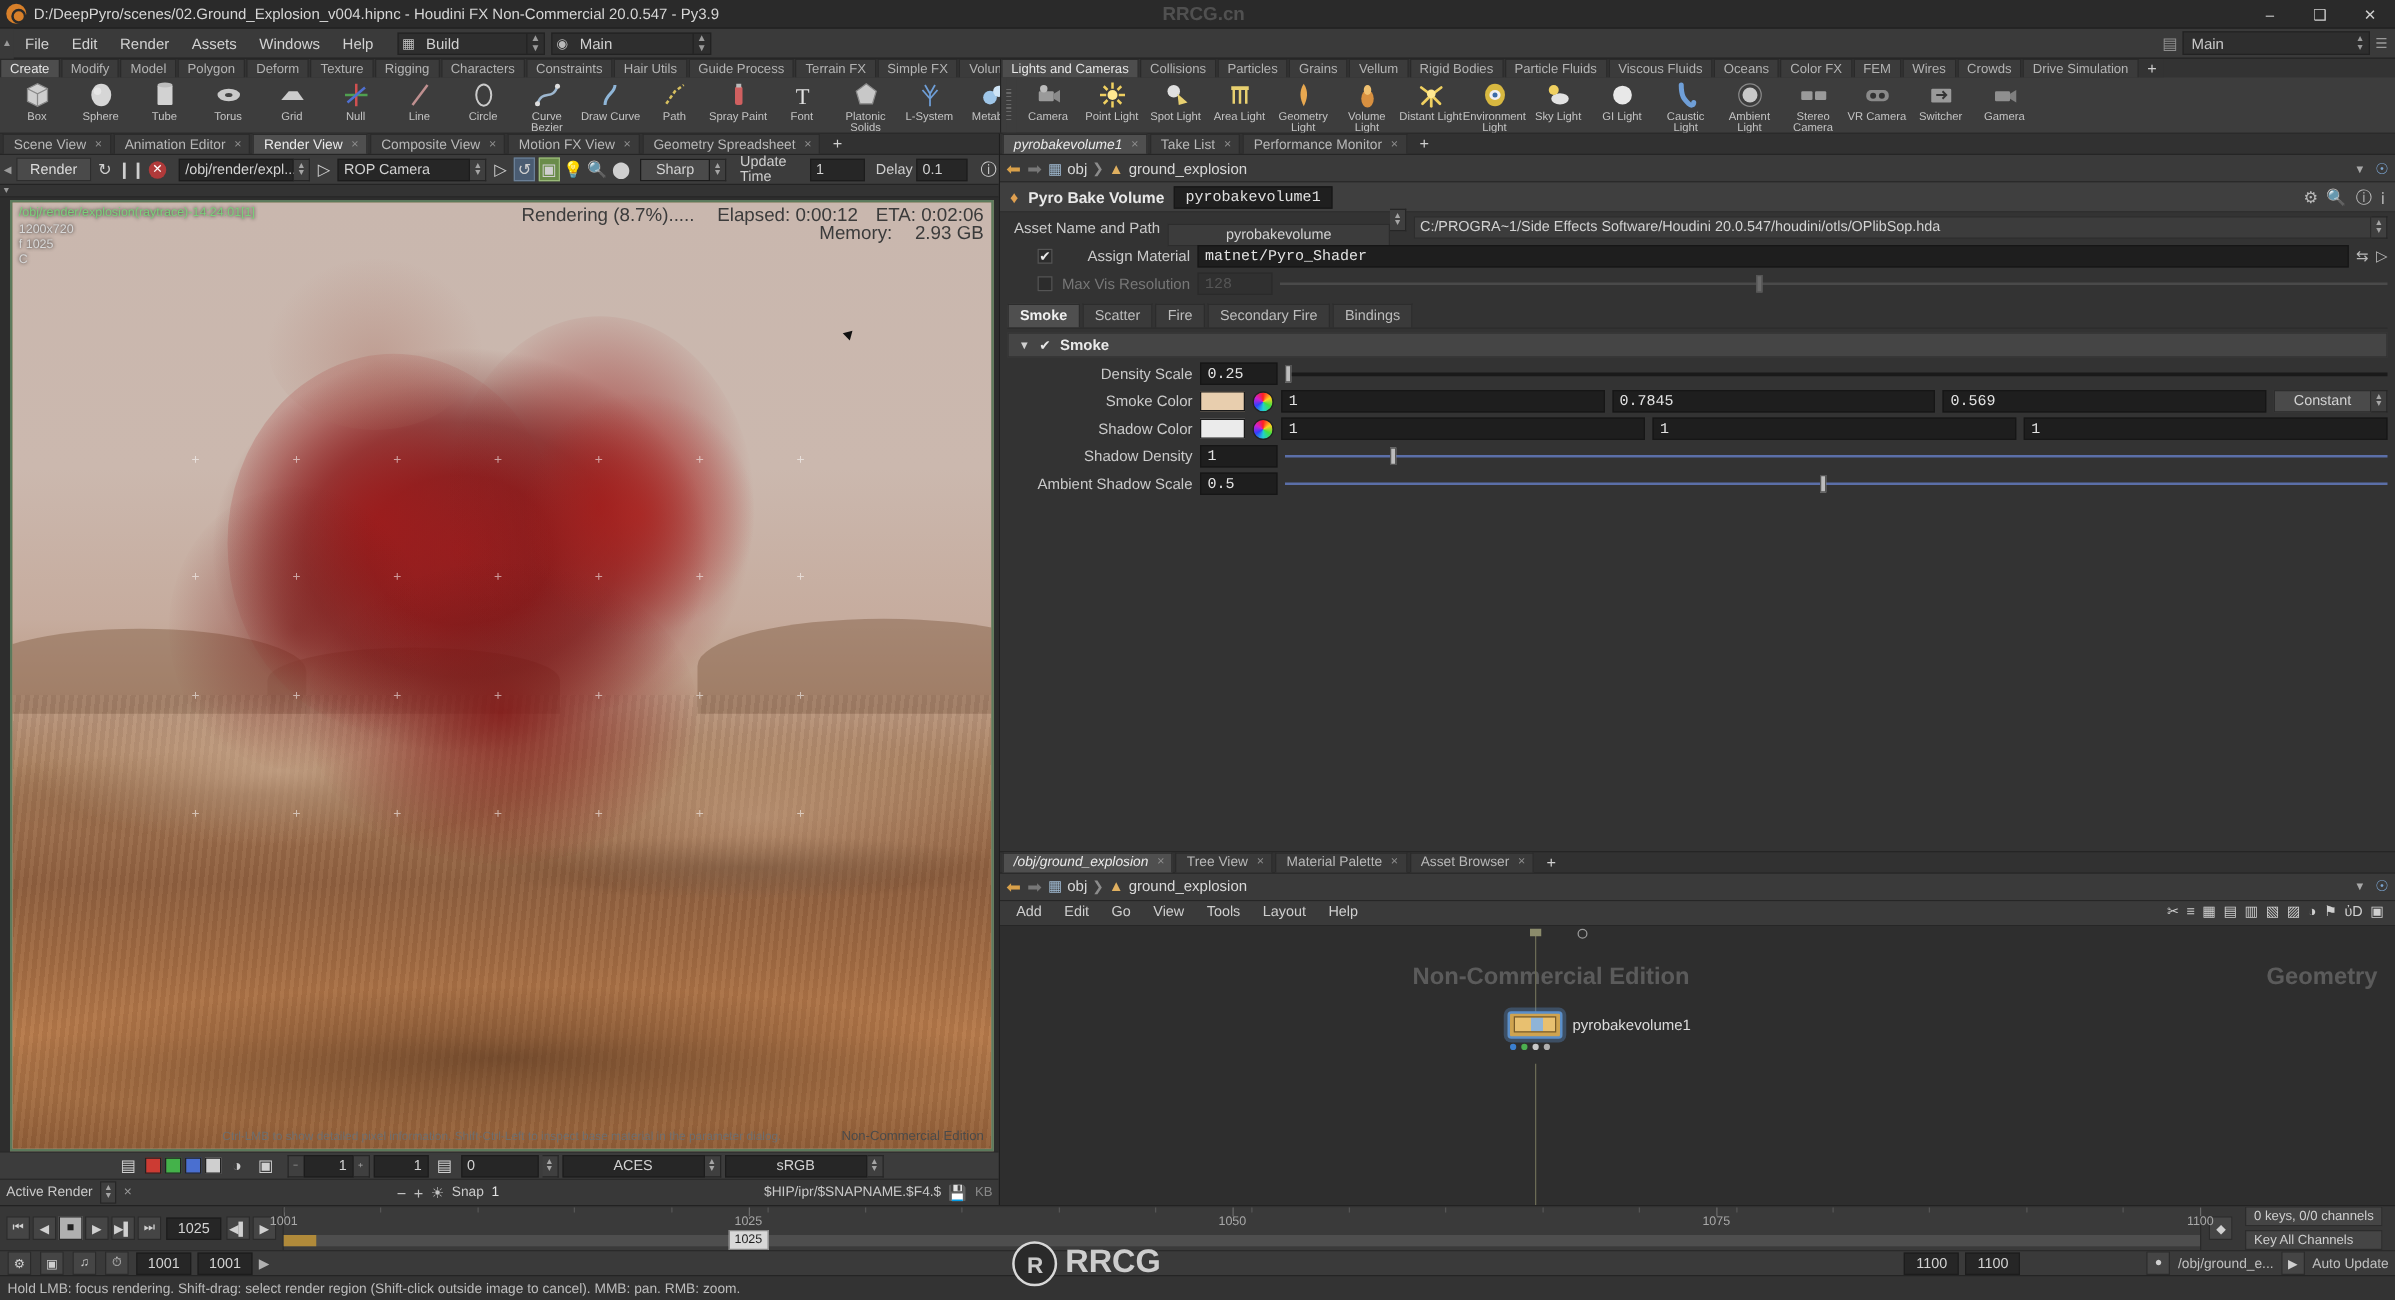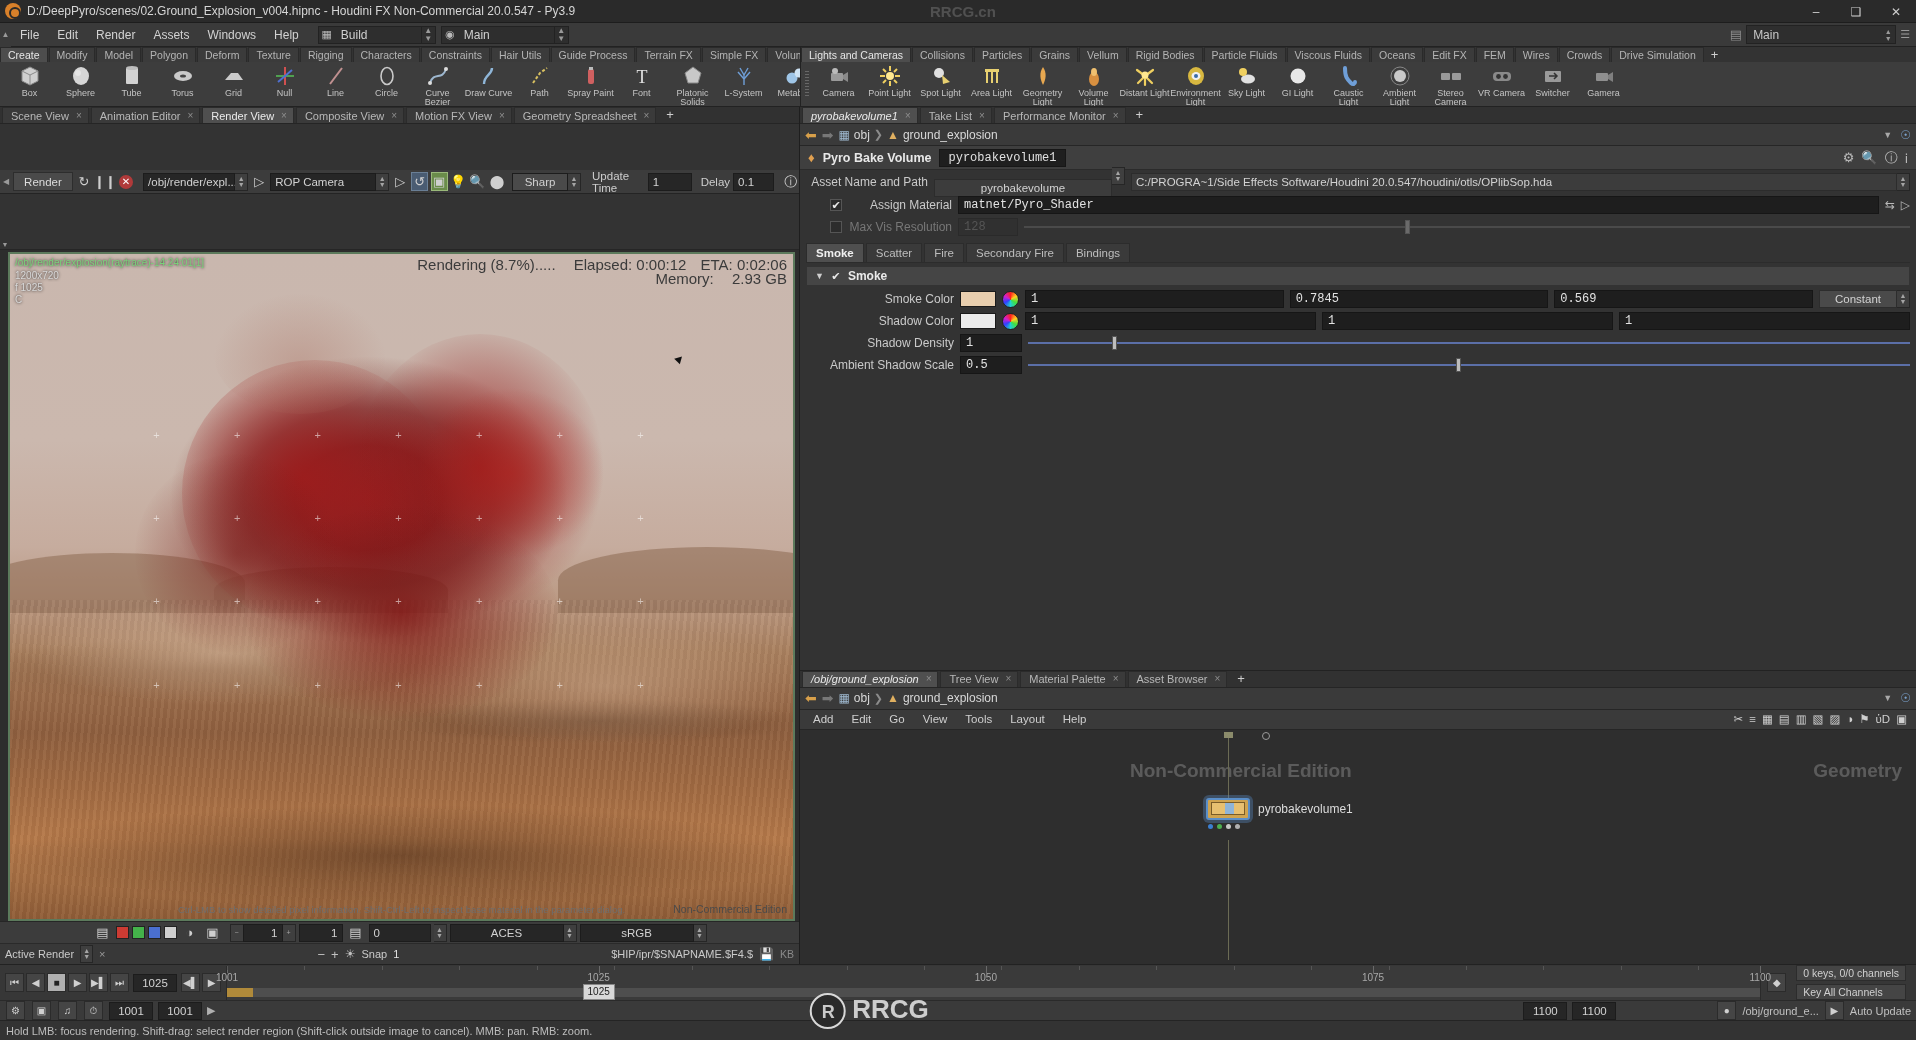--- a/index.html
+++ b/index.html
@@ -60,21 +60,21 @@
                     white-space:nowrap; }
   .shelfitem .lbl.two{white-space:normal;line-height:8.5px;}
   .si { width:26px; height:24px; display:flex; align-items:center; justify-content:center; }
   .gripper{width:8px;height:44px;background:#3d3d3d;display:flex;align-items:center;}
   .gripdots{width:4px;height:26px;background:
       repeating-linear-gradient(to bottom,#676767 0 1px,transparent 1px 3px);}
 
   
   .main { flex:1; display:flex; min-height:0; }
   .leftcol { width:800px; display:flex; flex-direction:column; background:#333;
-             border-right:1px solid #1e1e1e;gap:46px; }
+             border-right:1px solid #1e1e1e; }
   .rightcol { flex:1; display:flex; flex-direction:column; background:#333; }
 
   
   .panetabs { height:17px; display:flex; align-items:flex-end; background:#313131;
               border-bottom:1px solid #252525; padding-left:2px; }
   .panetab { height:16px; line-height:16px; padding:0 6px 0 8px; font-size:11px; color:#b8b8b8;
              background:#3a3a3a; border:1px solid #2b2b2b; border-bottom:none; margin-right:2px;
              display:flex; align-items:center; white-space:nowrap; }
   .panetab.active { background:#4f4f4f; color:#eaeaea; }
   .panetab .x { margin-left:7px; color:#8e8e8e; font-size:10px; }
@@ -430,21 +430,21 @@
       <div class="shelftabs" id="shelfRightTabs">
           <div class="shelftab active">Lights and Cameras</div>
           <div class="shelftab">Collisions</div>
           <div class="shelftab">Particles</div>
           <div class="shelftab">Grains</div>
           <div class="shelftab">Vellum</div>
           <div class="shelftab">Rigid Bodies</div>
           <div class="shelftab">Particle Fluids</div>
           <div class="shelftab">Viscous Fluids</div>
           <div class="shelftab">Oceans</div>
-          <div class="shelftab">Edit FX</div>
+          <div class="shelftab">Color FX</div>
           <div class="shelftab">FEM</div>
           <div class="shelftab">Wires</div>
           <div class="shelftab">Crowds</div>
           <div class="shelftab">Drive Simulation</div>
           <div class="shelftab plus">+</div>
         </div>
       <div class="shelfitems" id="shelfRightItems">
         <div class="gripper">
             <div class="gripdots"></div>
           </div>
@@ -926,20 +926,28 @@
           <div class="ptab">Bindings</div>
         </div>
       <div style="height:1px;background:#2c2c2c;margin:0 6px;"></div>
 
       <div class="folderbar">
         <span style="font-size:9px;color:#cfcfcf;">▼</span>
         <span class="chk" style="border:none;background:transparent;">✔</span>
         <span style="font-weight:bold;font-size:12px;color:#eaeaea;">Smoke</span>
       </div>
 
+      <div class="prow">
+        <div class="plabel">Density Scale</div>
+        <div class="pfield" style="width:62px;">0.25</div>
+        <div class="slider">
+          <div class="sliderline" style="background:#1a1a1a;height:3px;"></div>
+          <div class="sliderhandle" style="left:0%;"></div>
+        </div>
+      </div>
 
       <div class="prow">
         <div class="plabel">Smoke Color</div>
         <div class="colswatch" style="background:#e8ceae;"></div>
         <div class="wheel"></div>
         <div class="pfield" style="flex:1;">1</div>
         <div class="pfield" style="flex:1;">0.7845</div>
         <div class="pfield" style="flex:1;">0.569</div>
         <div class="fldcombo">
           <div class="fld" style="width:78px;justify-content:center;background:#4a4a4a;border-color:#2d2d2d;">Constant</div>

